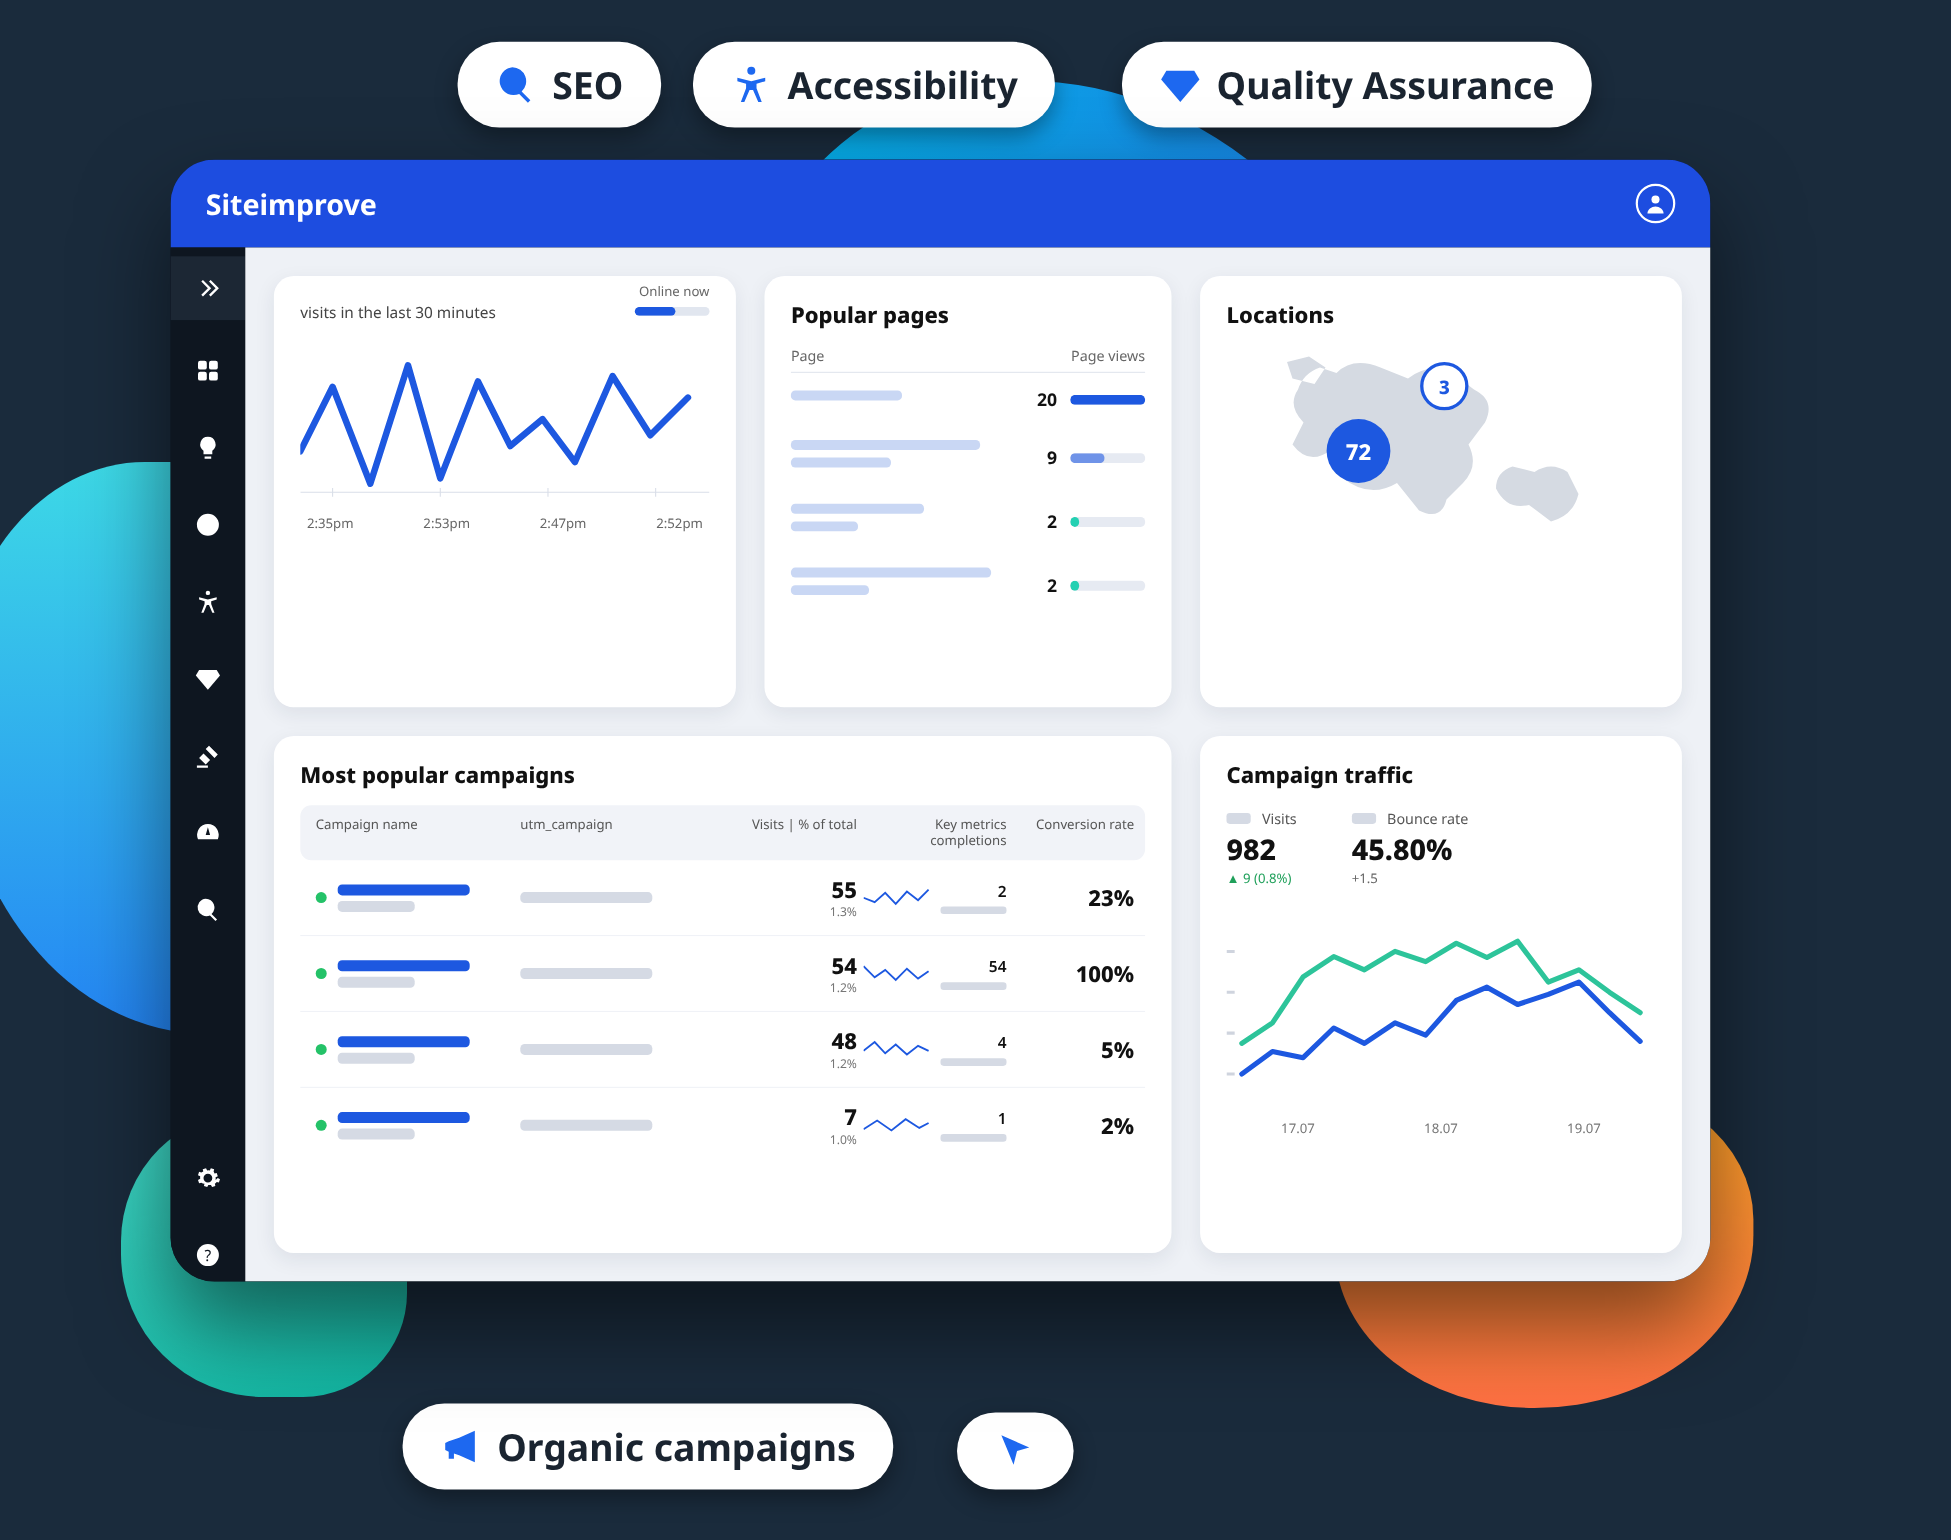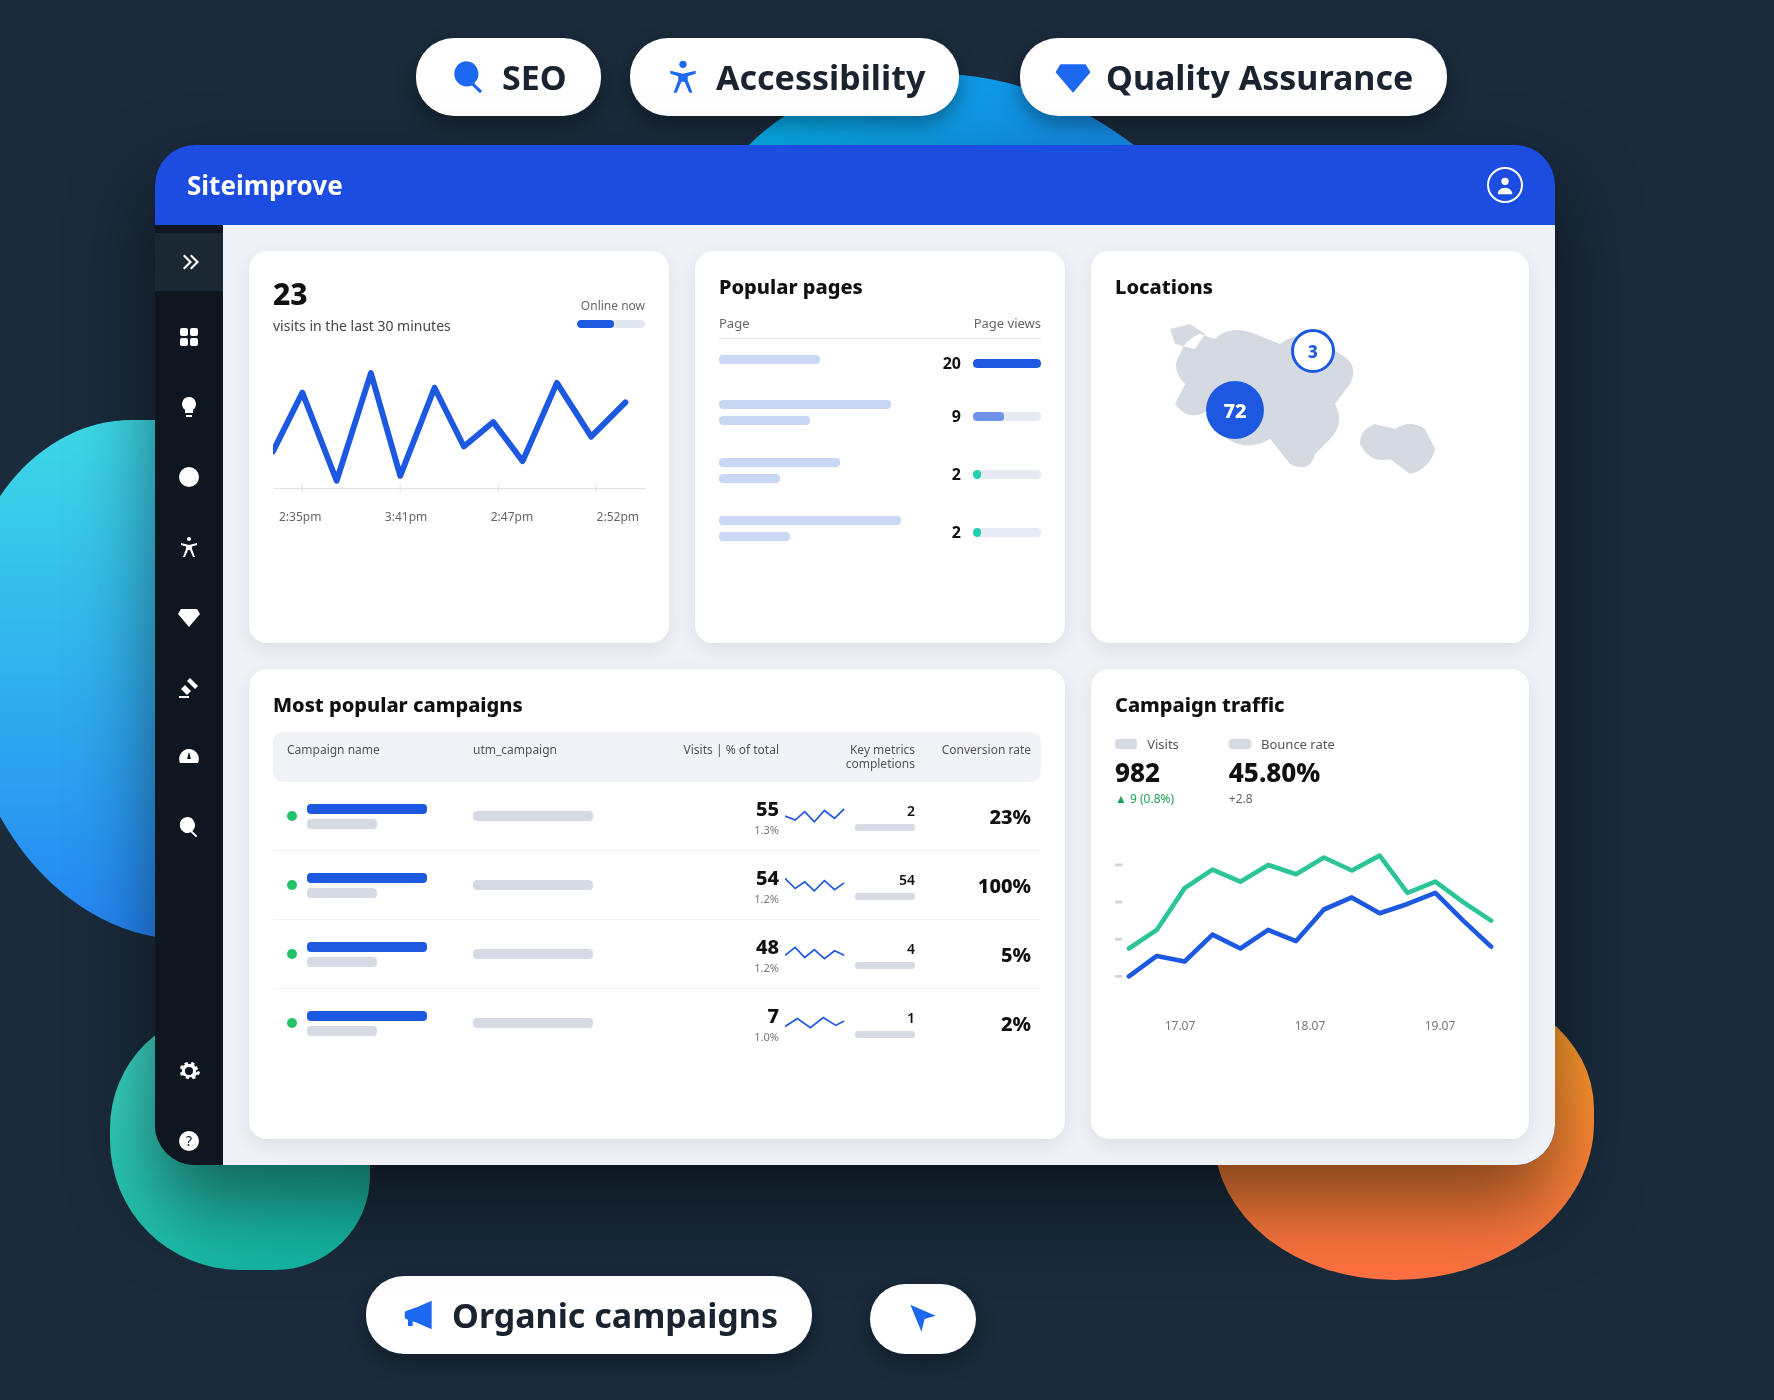--- a/index.html
+++ b/index.html
@@ -199,39 +199,38 @@
           <svg viewBox="0 0 24 24">
             <circle cx="12" cy="12" r="10"></circle>
             <text x="12" y="17" font-size="14" text-anchor="middle" fill="#0e1620">?</text>
           </svg>
         </div>
     </div>
 
     <div class="canvas">
 
       <div class="card visits-card" style="position:relative;">
-        <div class="big">23</div>
         <div class="sub">visits in the last 30 minutes</div>
         <div class="online-row">
           <span>Online now</span>
           <div class="online-bar">
               <i></i>
             </div>
         </div>
         <svg viewBox="0 0 380 140" style="width:100%;height:150px;margin-top:12px;">
           <polyline points="0,100 30,40 65,130 100,20 130,125 165,35 195,95 225,70 255,110 290,30 325,85 360,50" fill="none" stroke="#1d58e0" stroke-width="6" stroke-linejoin="round" stroke-linecap="round"></polyline>
           <line x1="0" y1="138" x2="380" y2="138" stroke="#d9dee8"></line>
           <line x1="30" y1="134" x2="30" y2="142" stroke="#d9dee8"></line>
             <line x1="130" y1="134" x2="130" y2="142" stroke="#d9dee8"></line>
             <line x1="230" y1="134" x2="230" y2="142" stroke="#d9dee8"></line>
             <line x1="330" y1="134" x2="330" y2="142" stroke="#d9dee8"></line>
         </svg>
         <div class="visits-ticks">
           <span>2:35pm</span>
-          <span>3:41pm</span>
+          <span>2:53pm</span>
           <span>2:47pm</span>
           <span>2:52pm</span>
         </div>
       </div>
 
       <div class="card pop-card">
         <h3>Popular pages</h3>
         <div class="pop-head">
           <span>Page</span>
           <span>Page views</span>
@@ -405,21 +404,21 @@
           <div>
             <span class="legend-dot"></span>
             <span class="lbl">Visits</span>
             <div class="val">982</div>
             <div class="delta up">9 (0.8%)</div>
           </div>
           <div>
             <span class="legend-dot"></span>
             <span class="lbl">Bounce rate</span>
             <div class="val">45.80%</div>
-            <div class="delta" style="color:#666">+2.8</div>
+            <div class="delta" style="color:#666">+1.5</div>
           </div>
         </div>
         <svg viewBox="0 0 420 170" style="width:100%;height:180px;">
           <line x1="0" y1="30" x2="8" y2="30" stroke="#cfd4de" stroke-width="3"></line>
             <line x1="0" y1="70" x2="8" y2="70" stroke="#cfd4de" stroke-width="3"></line>
             <line x1="0" y1="110" x2="8" y2="110" stroke="#cfd4de" stroke-width="3"></line>
             <line x1="0" y1="150" x2="8" y2="150" stroke="#cfd4de" stroke-width="3"></line>
           <polyline points="15,120 45,100 75,55 105,35 135,48 165,30 195,40 225,22 255,36 285,20 315,60 345,48 375,70 405,90" fill="none" stroke="#2dc49a" stroke-width="5" stroke-linejoin="round" stroke-linecap="round"></polyline>
           <polyline points="15,150 45,128 75,134 105,105 135,120 165,100 195,112 225,78 255,65 285,82 315,72 345,60 375,90 405,118" fill="none" stroke="#1d58e0" stroke-width="5" stroke-linejoin="round" stroke-linecap="round"></polyline>
         </svg>

